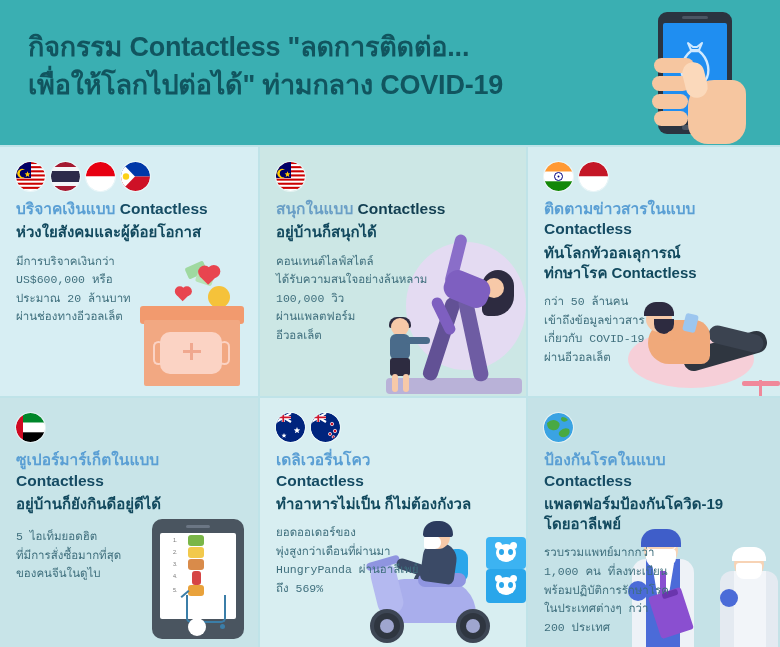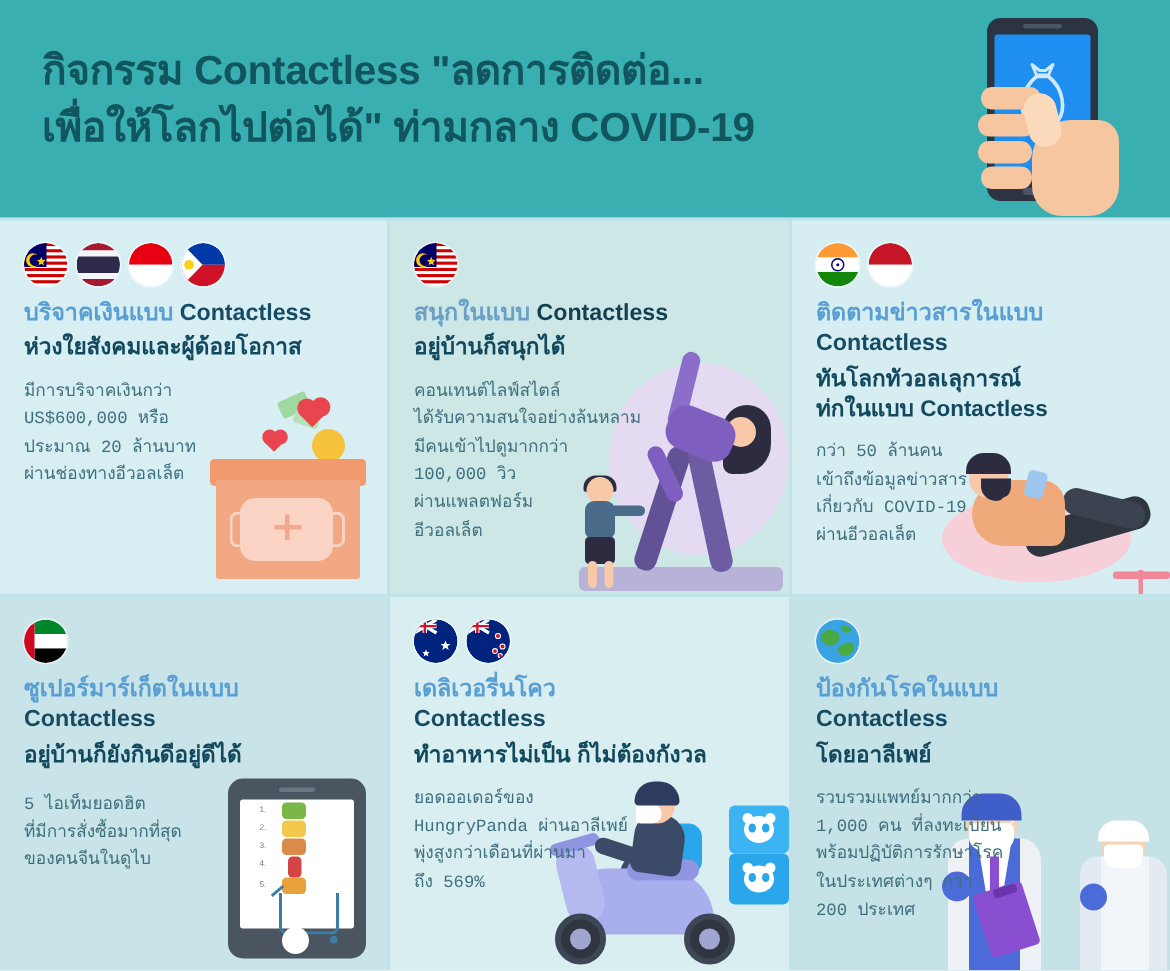--- a/index.html
+++ b/index.html
@@ -706,21 +706,20 @@
             </g>
           </svg>
         </span>
       </div>
 
       <div class="card-title"><span>สนุกในแบบ </span><span class="en">Contactless</span></div>
       <div class="card-sub">อยู่บ้านก็สนุกได้</div>
       <div class="card-body">
         <span class="bl">คอนเทนต์ไลฟ์สไตล์</span>
         <span class="bl">ได้รับความสนใจอย่างล้นหลาม</span>
-        <span class="bl">มีคนเข้าไปดูมากกว่า</span>
         <span class="bl">100,000 วิว</span>
         <span class="bl">ผ่านแพลตฟอร์ม</span>
         <span class="bl">อีวอลเล็ต</span>
       </div>
 
       <div class="art art-yoga">
         <div class="yoga-blob"></div>
         <div class="yoga-mat"></div>
         <div class="w-arm-up"></div>
         <div class="w-leg-a"></div>
@@ -763,21 +762,21 @@
           </svg>
         </span>
       </div>
 
       <div class="card-title">
         <span>ติดตามข่าวสารในแบบ</span><br>
         <span class="en">Contactless</span>
       </div>
       <div class="card-sub">
         <span style="display:block">ทันโลกทัวอลเลุการณ์</span>
-        <span style="display:block">ท่กในแบบ Contactless</span>
+        <span style="display:block">ท่กษาโรค Contactless</span>
       </div>
       <div class="card-body">
         <span class="bl">กว่า 50 ล้านคน</span>
         <span class="bl">เข้าถึงข้อมูลข่าวสาร</span>
         <span class="bl">เกี่ยวกับ COVID-19</span>
         <span class="bl">ผ่านอีวอลเล็ต</span>
       </div>
 
       <div class="art art-man">
         <div class="man-blob"></div>
@@ -876,22 +875,22 @@
         </span>
       </div>
 
       <div class="card-title">
         <span>เดลิเวอรี่นโคว</span><br>
         <span class="en">Contactless</span>
       </div>
       <div class="card-sub">ทำอาหารไม่เป็น ก็ไม่ต้องกังวล</div>
       <div class="card-body" style="max-width:68%">
         <span class="bl">ยอดออเดอร์ของ</span>
+        <span class="bl">พุ่งสูงกว่าเดือนที่ผ่านมา</span>
         <span class="bl">HungryPanda ผ่านอาลีเพย์</span>
-        <span class="bl">พุ่งสูงกว่าเดือนที่ผ่านมา</span>
         <span class="bl">ถึง 569%</span>
       </div>
 
       <div class="art art-scooter">
         <div class="panda-box two">
           <div class="panda-face">
             <div class="panda-ear l"></div>
             <div class="panda-ear r"></div>
             <div class="panda-eye l"></div>
             <div class="panda-eye r"></div>
@@ -935,20 +934,21 @@
             <path d="M18 4 q4 0 6 3 q-3 3-6 1 q-2-2 0-4 z" fill="#49a942"></path>
           </svg>
         </span>
       </div>
 
       <div class="card-title">
         <span>ป้องกันโรคในแบบ</span><br>
         <span class="en">Contactless</span>
       </div>
       <div class="card-sub">
+        <span style="display:block">แพลตฟอร์มป้องกันโควิด-19</span>
         <span style="display:block">โดยอาลีเพย์</span>
       </div>
       <div class="card-body" style="max-width:62%">
         <span class="bl">รวบรวมแพทย์มากกว่า</span>
         <span class="bl">1,000 คน ที่ลงทะเบียน</span>
         <span class="bl">พร้อมปฏิบัติการรักษาโรค</span>
         <span class="bl">ในประเทศต่างๆ กว่า</span>
         <span class="bl">200 ประเทศ</span>
       </div>
 

